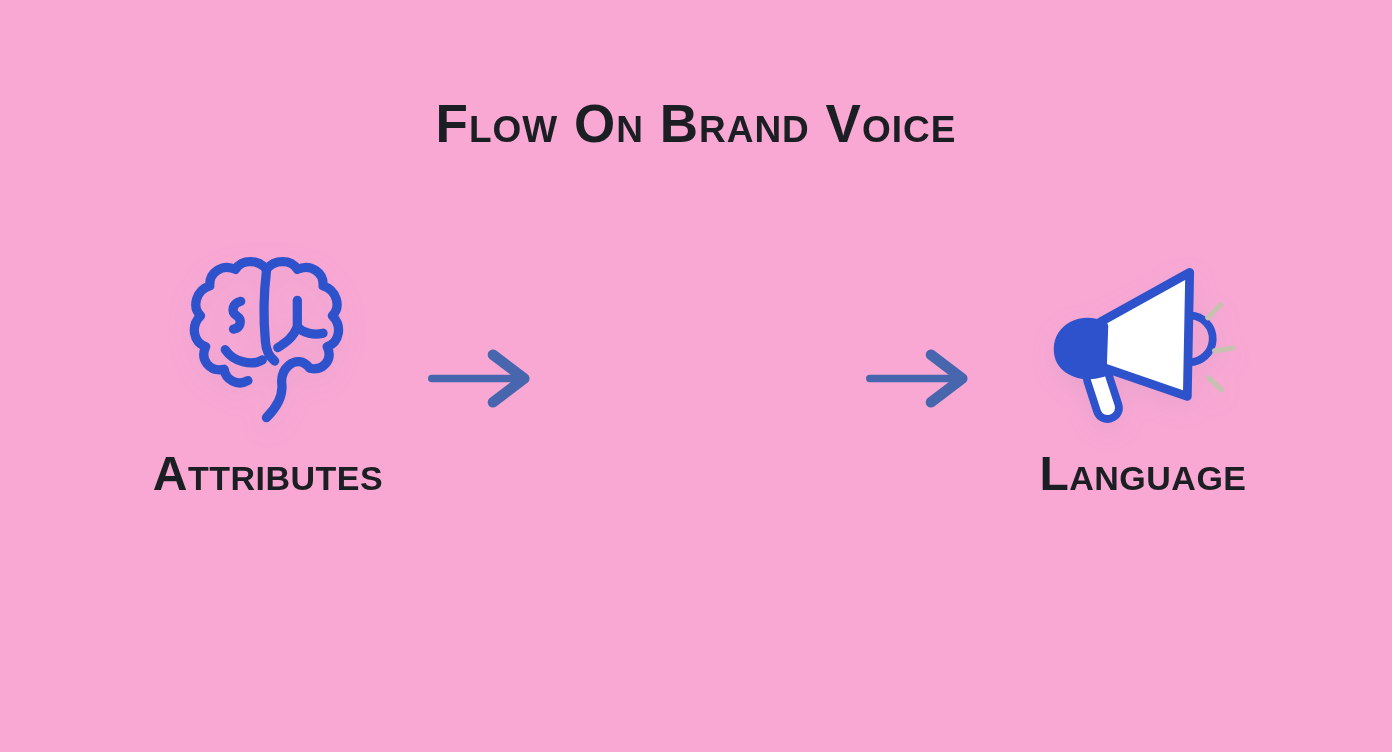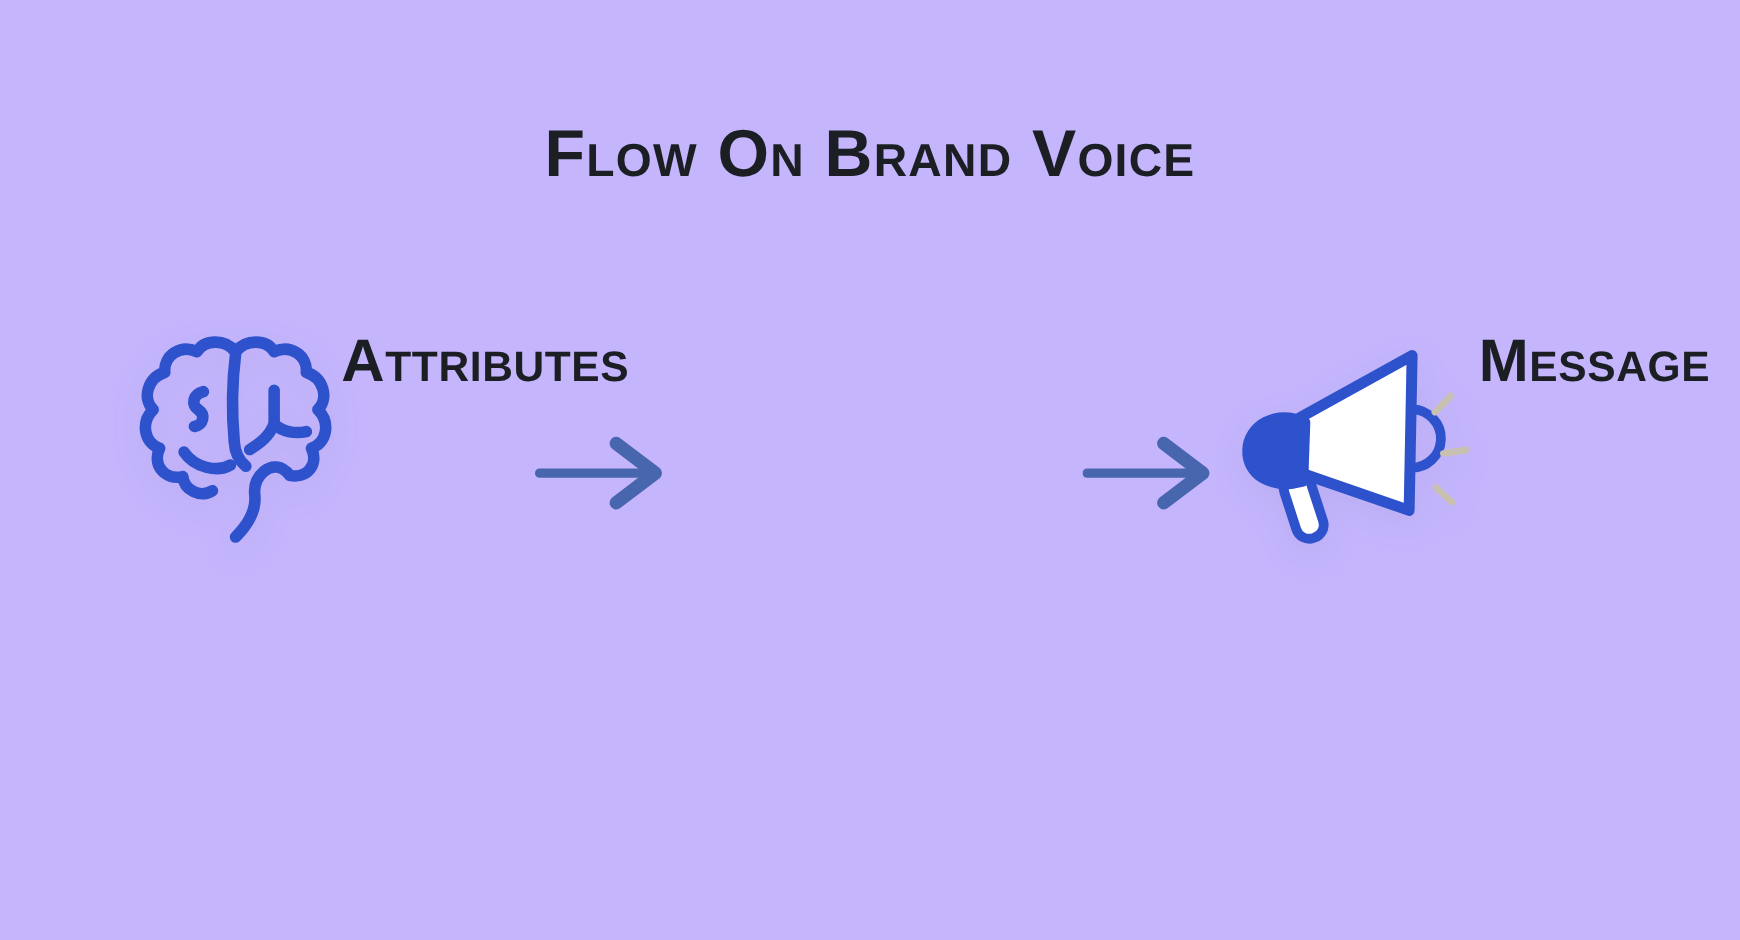--- a/index.html
+++ b/index.html
@@ -26,24 +26,25 @@
     text-align: center;
     font-size: 53px;
     font-weight: 700;
     font-variant: small-caps;
     letter-spacing: 1px;
     color: var(--text-dark);
     line-height: 1.05;
   }
   .step {
     position: absolute;
-    top: 256px;
+    top: 244px;
     width: 320px;
     display: flex;
-    flex-direction: row;
+    flex-direction: column;
+    align-items: center;
   }
   .step-1 { left: 108px; }
   .step-2 { left: 545px; }
   .step-3 { left: 983px; }
   .icon-box {
     height: 196px;
     width: 100%;
     display: flex;
     align-items: center;
     justify-content: center;
@@ -85,21 +86,21 @@
   }
   .wave-line {
     stroke: var(--wave-tan);
     fill: none;
     stroke-linecap: round;
   }
 </style>
 </head>
 <body>
 
-<div class="canvas" style="background: #c4b5fd;">
+<div class="canvas" style="background: #f9a8d4;">
 
   <h1 class="title">Flow On Brand Voice</h1>
 
   <div class="step step-1">
     <div class="icon-box">
       <svg width="165" height="175" viewBox="0 0 160 170">
 
         <path class="ic-stroke" stroke-width="9" d="M78,14 C70,4 54,4 48,14 C35,8 22,17 23,30 C10,34 5,50 14,59 C4,69 7,85 19,89 C13,102 23,114 37,111 C38,121 50,128 60,122"></path>
 
         <path class="ic-stroke" stroke-width="9" d="M78,14 C86,4 102,4 108,14 C121,8 134,17 133,30 C146,34 151,50 142,59 C152,69 149,85 137,89 C143,102 133,113 120,110 C114,102 106,102 100,107 C94,112 92,118 93,126 C94,138 88,148 78,158"></path>
@@ -146,16 +147,16 @@
           <path class="ic-stroke ic-fill" stroke-width="9" d="M62,70 C38,60 16,74 16,94 C16,114 36,126 62,118 Z"></path>
         </g>
 
         <g>
           <line class="wave-line" stroke-width="5.5" x1="169" y1="60" x2="182" y2="47"></line>
           <line class="wave-line" stroke-width="5.5" x1="176" y1="94" x2="195" y2="91"></line>
           <line class="wave-line" stroke-width="5.5" x1="170" y1="122" x2="183" y2="134"></line>
         </g>
       </svg>
     </div>
-    <div class="step-label">Message</div>
+    <div class="step-label">Language</div>
   </div>
 
 </div>
 
 </body></html>

